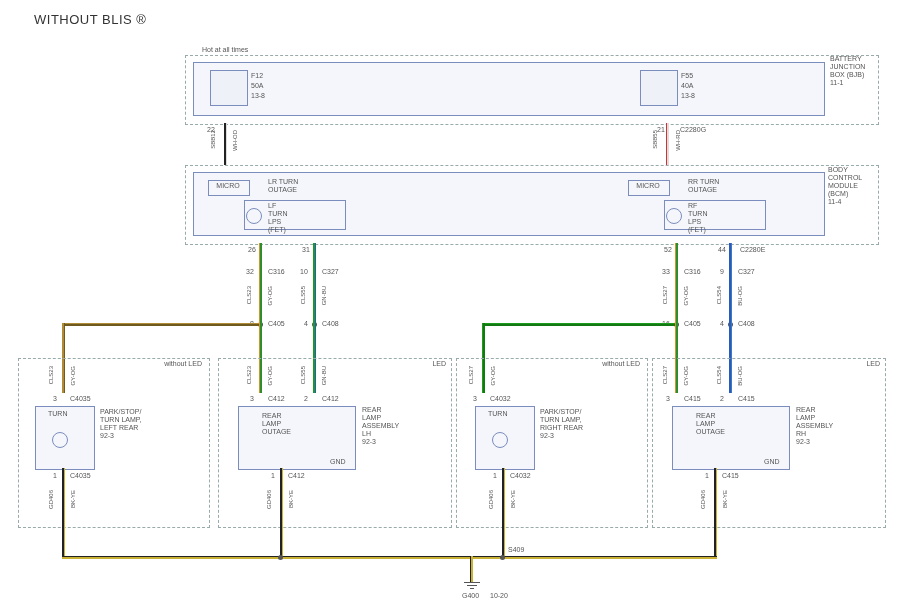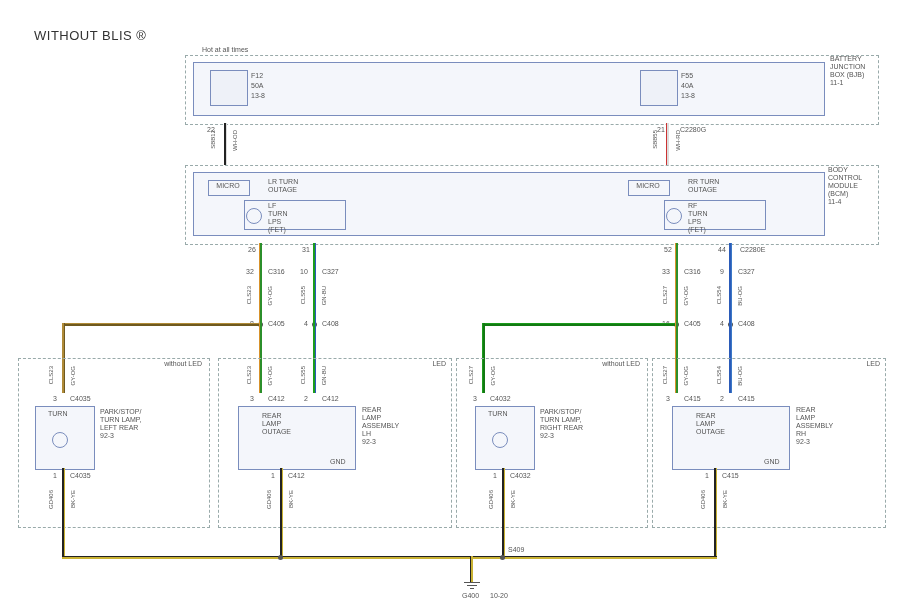--- a/index.html
+++ b/index.html
@@ -35,21 +35,21 @@
   .node-dot { width:5px; height:5px; background:#555; border-radius:50%; position:absolute; }
   .turn-circle { width:14px; height:14px; border:1px solid #7a8dbd; border-radius:50%; position:absolute; }
   .gnd { position:absolute; }
   .gnd .g1 { position:absolute; width:16px; height:1px; background:#555; left:-8px; top:0; }
   .gnd .g2 { position:absolute; width:10px; height:1px; background:#555; left:-5px; top:3px; }
   .gnd .g3 { position:absolute; width:4px;  height:1px; background:#555; left:-2px; top:6px; }
 </style>
 </head>
 <body>
 
-<div class="abs title" style="left:34px; top:28px;">WITHOUT BLIS ®</div>
+<div class="abs title" style="left:34px; top:12px;">WITHOUT BLIS ®</div>
 
 <div class="abs lbl" style="left:202px; top:46px;">Hot at all times</div>
 
 <div class="abs dashbox" style="left:185px; top:55px; width:692px; height:68px;"></div>
 <div class="abs lbl" style="left:830px; top:55px; text-align:left;">BATTERY
 JUNCTION
 BOX (BJB)
 11-1</div>
 
 <div class="abs solidbox" style="left:193px; top:62px; width:630px; height:52px;"></div>

